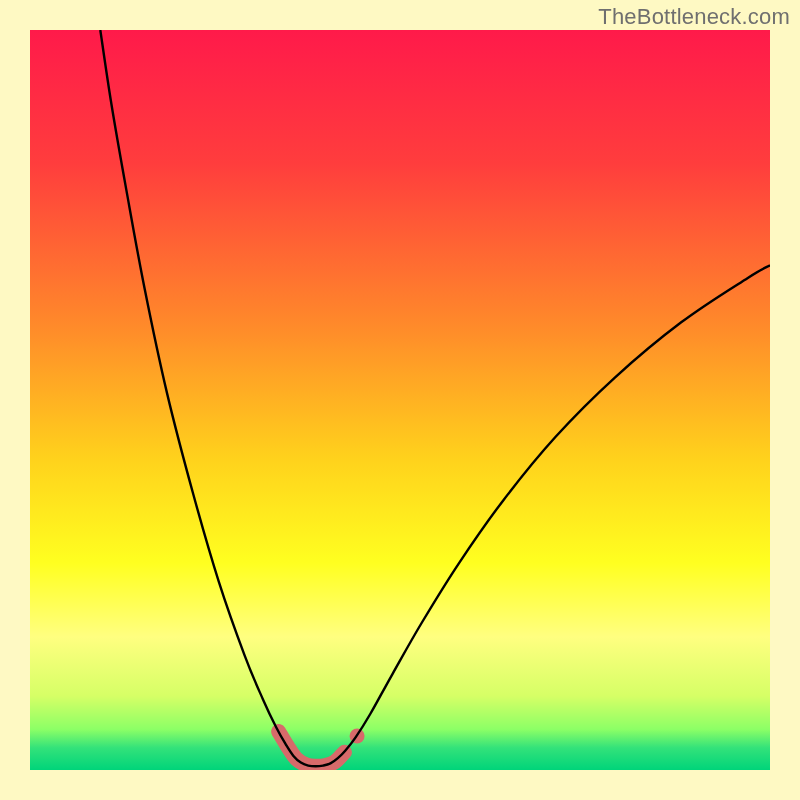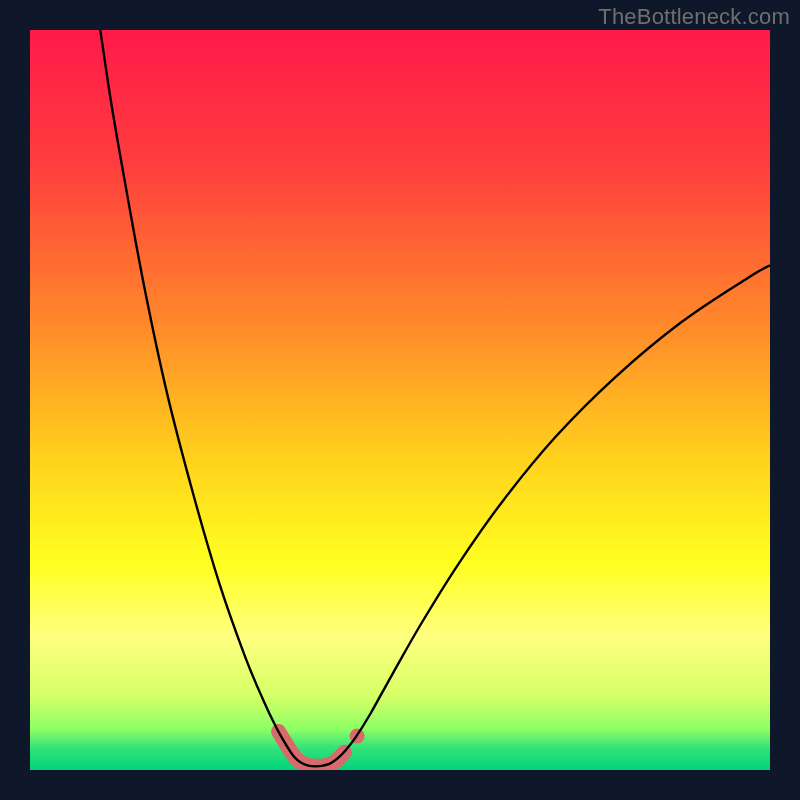--- a/index.html
+++ b/index.html
@@ -10,21 +10,21 @@
     background: #000;
     font-family: Arial, Helvetica, sans-serif;
     overflow: hidden;
   }
   .frame {
     position: absolute;
     left: 0;
     top: 0;
     width: 800px;
     height: 800px;
-    background: #0f172a;
+    background: #fef9c3;
   }
   .plot-area {
     position: absolute;
     left: 30px;
     top: 30px;
     width: 740px;
     height: 740px;
     overflow: hidden;
   }
   .watermark {

